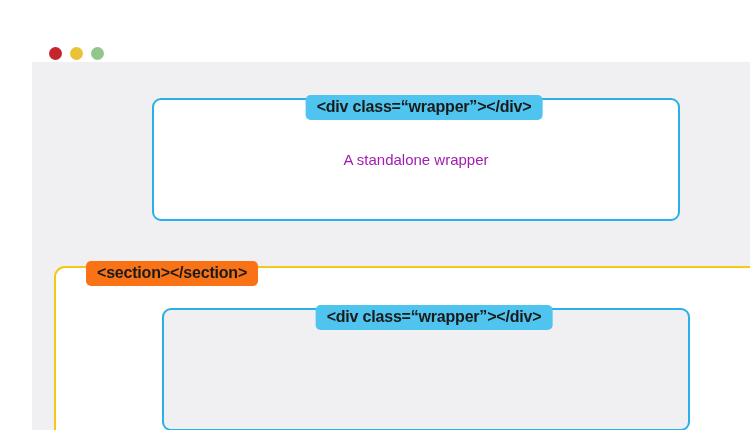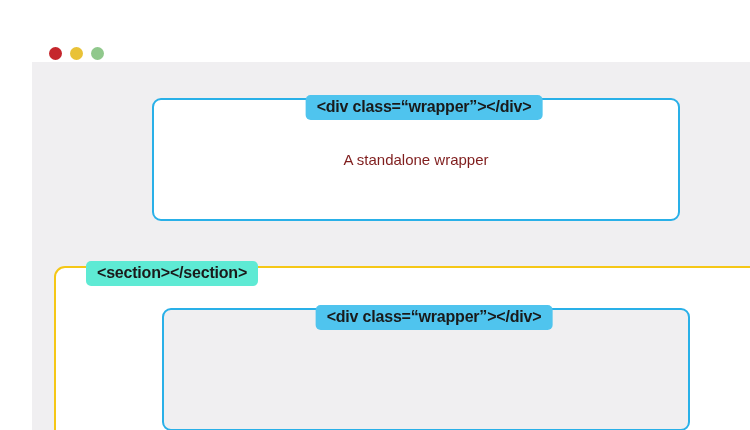--- a/index.html
+++ b/index.html
@@ -76,28 +76,28 @@
     padding: 3px 11px 4px;
     border-radius: 5px;
     white-space: nowrap;
   }
   .tag-cyan {
     background: #4fc4ee;
     left: 50%; top: -13px;
     transform: translateX(-50%);
   }
   .tag-yellow {
-    background: #5eead4;
+    background: #f97316;
     left: 22px; top: -15px;
   }
 
   .body-text {
     font-size: 15px;
     font-weight: 500;
-    color: #7f1d1d;
+    color: #a21caf;
   }
 </style>
 </head>
 <body>
 
 <div class="window">
 
   <div class="titlebar">
     <span class="dot dot-close"></span>
     <span class="dot dot-minimize"></span>

